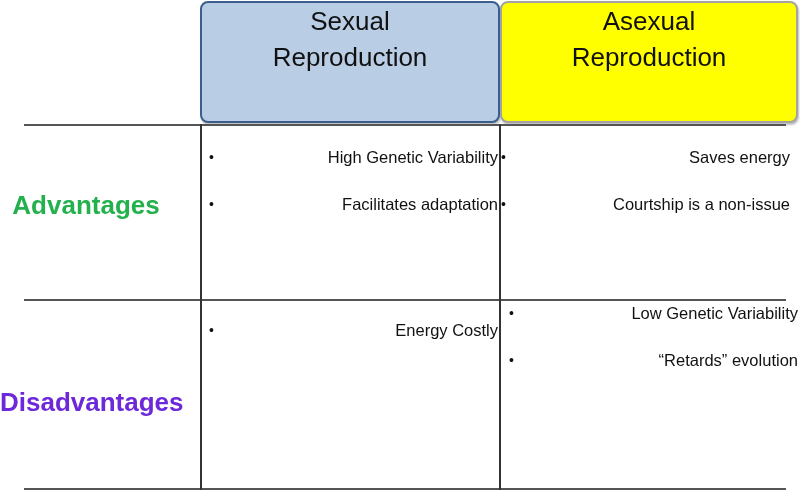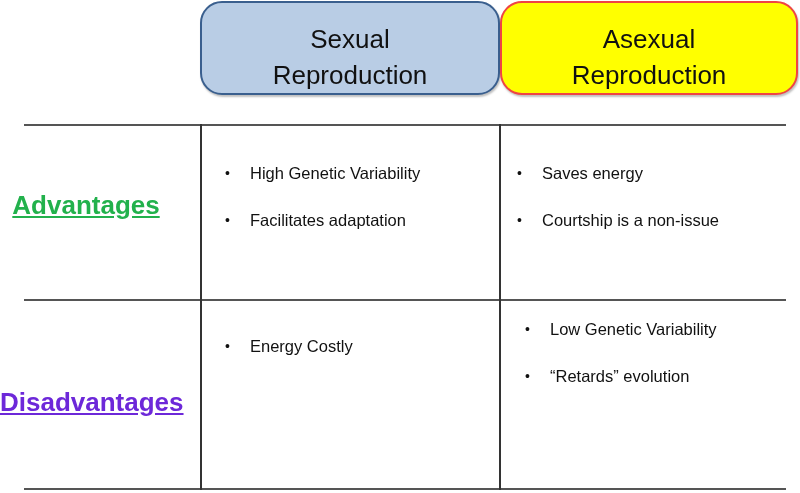--- a/index.html
+++ b/index.html
@@ -3,47 +3,47 @@
   <meta charset="utf-8">
   <style>
     html, body { margin: 0; padding: 0; }
     body {
       width: 800px; height: 493px; background: #ffffff;
       position: relative; overflow: hidden;
       font-family: "Liberation Sans", "DejaVu Sans", sans-serif;
       color: #111;
     }
     .hbox {
-      position: absolute; top: 1px; height: 94px;
-      border-radius: 22px; box-sizing: border-box;
-      display: flex; align-items: flex-end; justify-content: center;
+      position: absolute; top: 1px; height: 122px;
+      border-radius: 8px; box-sizing: border-box;
+      display: flex; align-items: flex-start; justify-content: center;
       text-align: center; font-size: 26px; line-height: 36px; color: #111;
     }
     .hbox span { display: block; }
     #box-sexual {
       left: 200px; width: 300px;
       background: #b9cde5; border: 2px solid #3a5f8e;
       box-shadow: 1px 2px 2px rgba(0,0,0,0.25);
     }
     #box-asexual {
       left: 500px; width: 298px;
-      background: #ffff00; border: 2px solid #ef4444;
+      background: #ffff00; border: 2px solid #a3a3a3;
       box-shadow: 1px 2px 2px rgba(0,0,0,0.25);
     }
     .hline { position: absolute; left: 24px; width: 762px; height: 2px; background: #555; }
     .vline { position: absolute; width: 1.5px; background: #333; }
     .rowlabel {
       position: absolute; left: 0; width: 172px; text-align: center;
-      font-weight: bold; font-size: 26px; text-decoration: underline;
+      font-weight: bold; font-size: 26px;
     }
     #label-adv { top: 190px; color: #22b14c; }
     #label-dis { top: 387px; color: #6d28d9; }
     ul.cell {
-      position: absolute; margin: 16px; padding: 0; list-style: none;
-      font-size: 16.5px; line-height: 23px;
+      position: absolute; margin: 0; padding: 0; list-style: none;
+      font-size: 16.5px; line-height: 23px; text-align: right;
     }
     ul.cell li { position: relative; padding-left: 32px; }
     ul.cell li::before {
       content: "\2022"; position: absolute; left: 7px; top: 0; font-size: 14px;
     }
     #cell-sex-adv { left: 202px; top: 146px; width: 296px; }
     #cell-asex-adv { left: 494px; top: 146px; width: 296px; }
     #cell-sex-dis { left: 202px; top: 319px; width: 296px; }
     #cell-asex-dis { left: 502px; top: 302px; width: 296px; }
     #cell-sex-adv li, #cell-asex-adv li { margin-bottom: 24px; }

